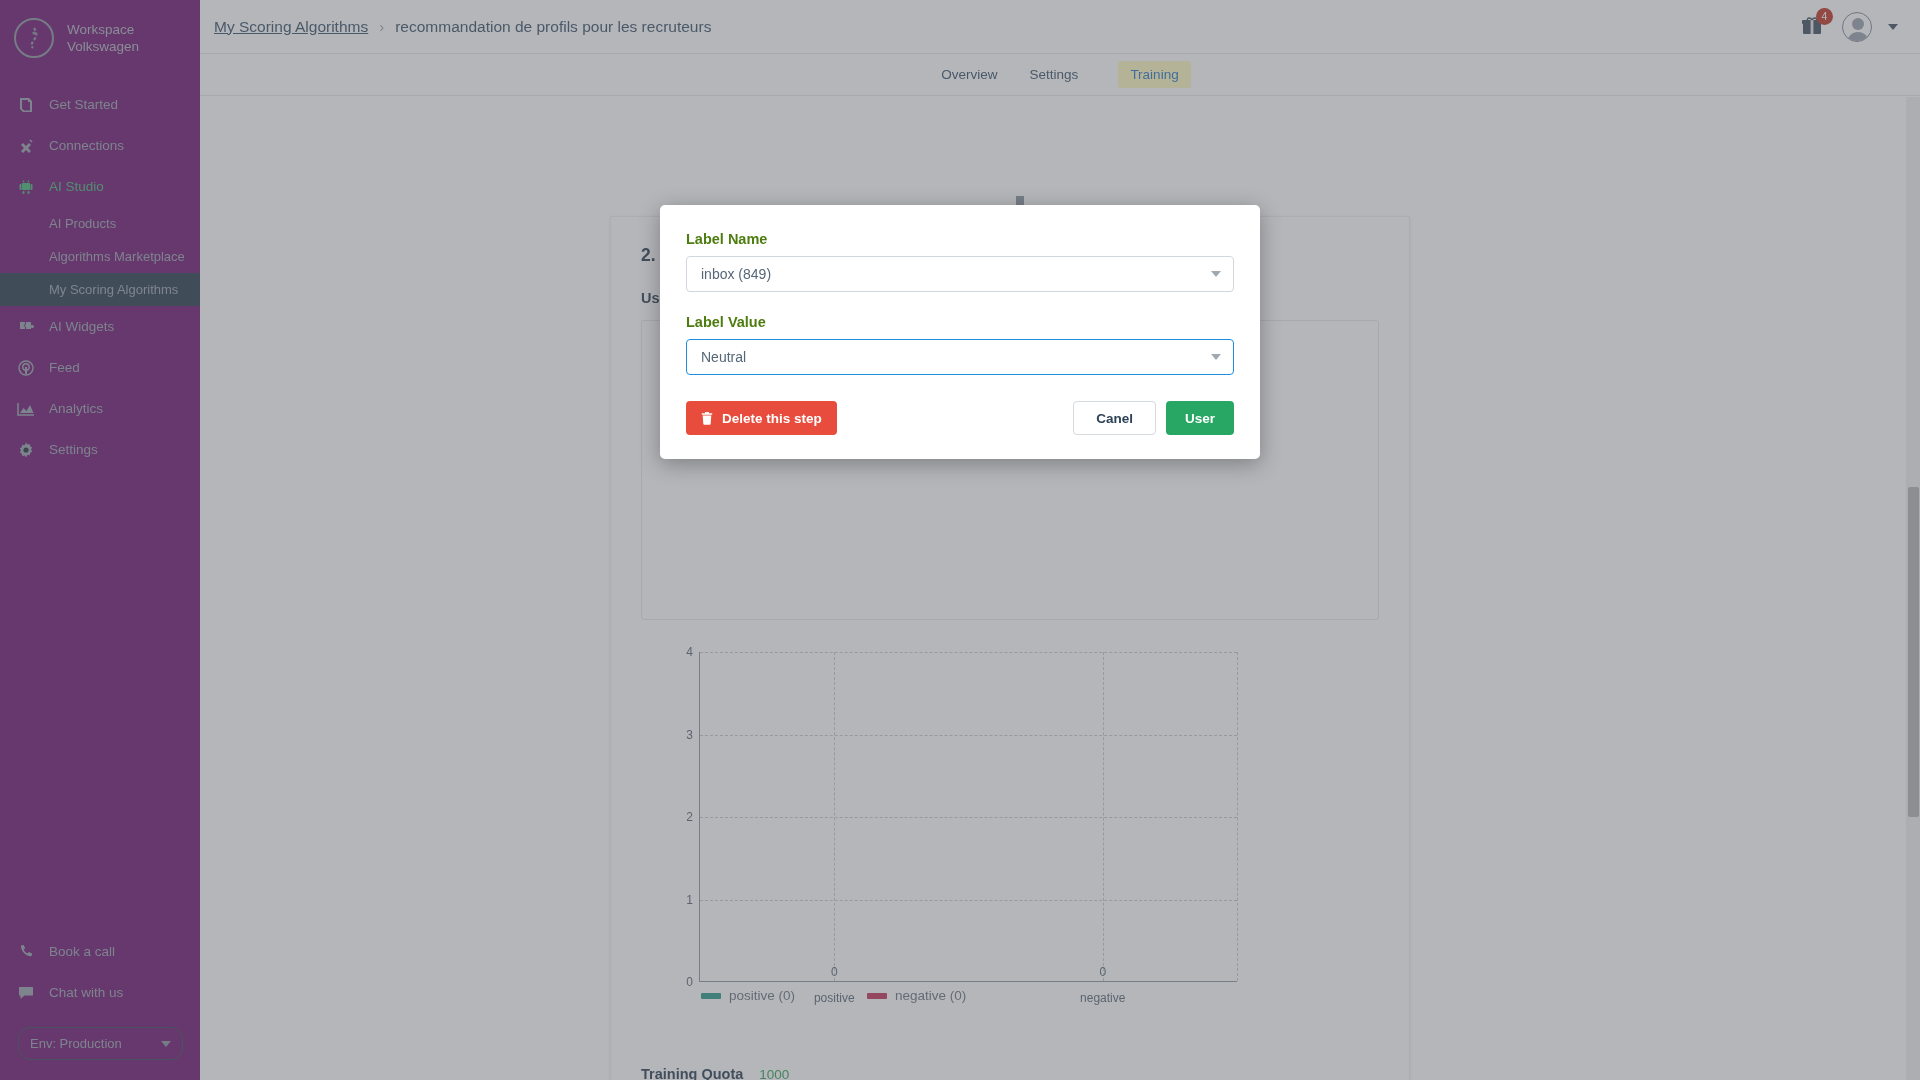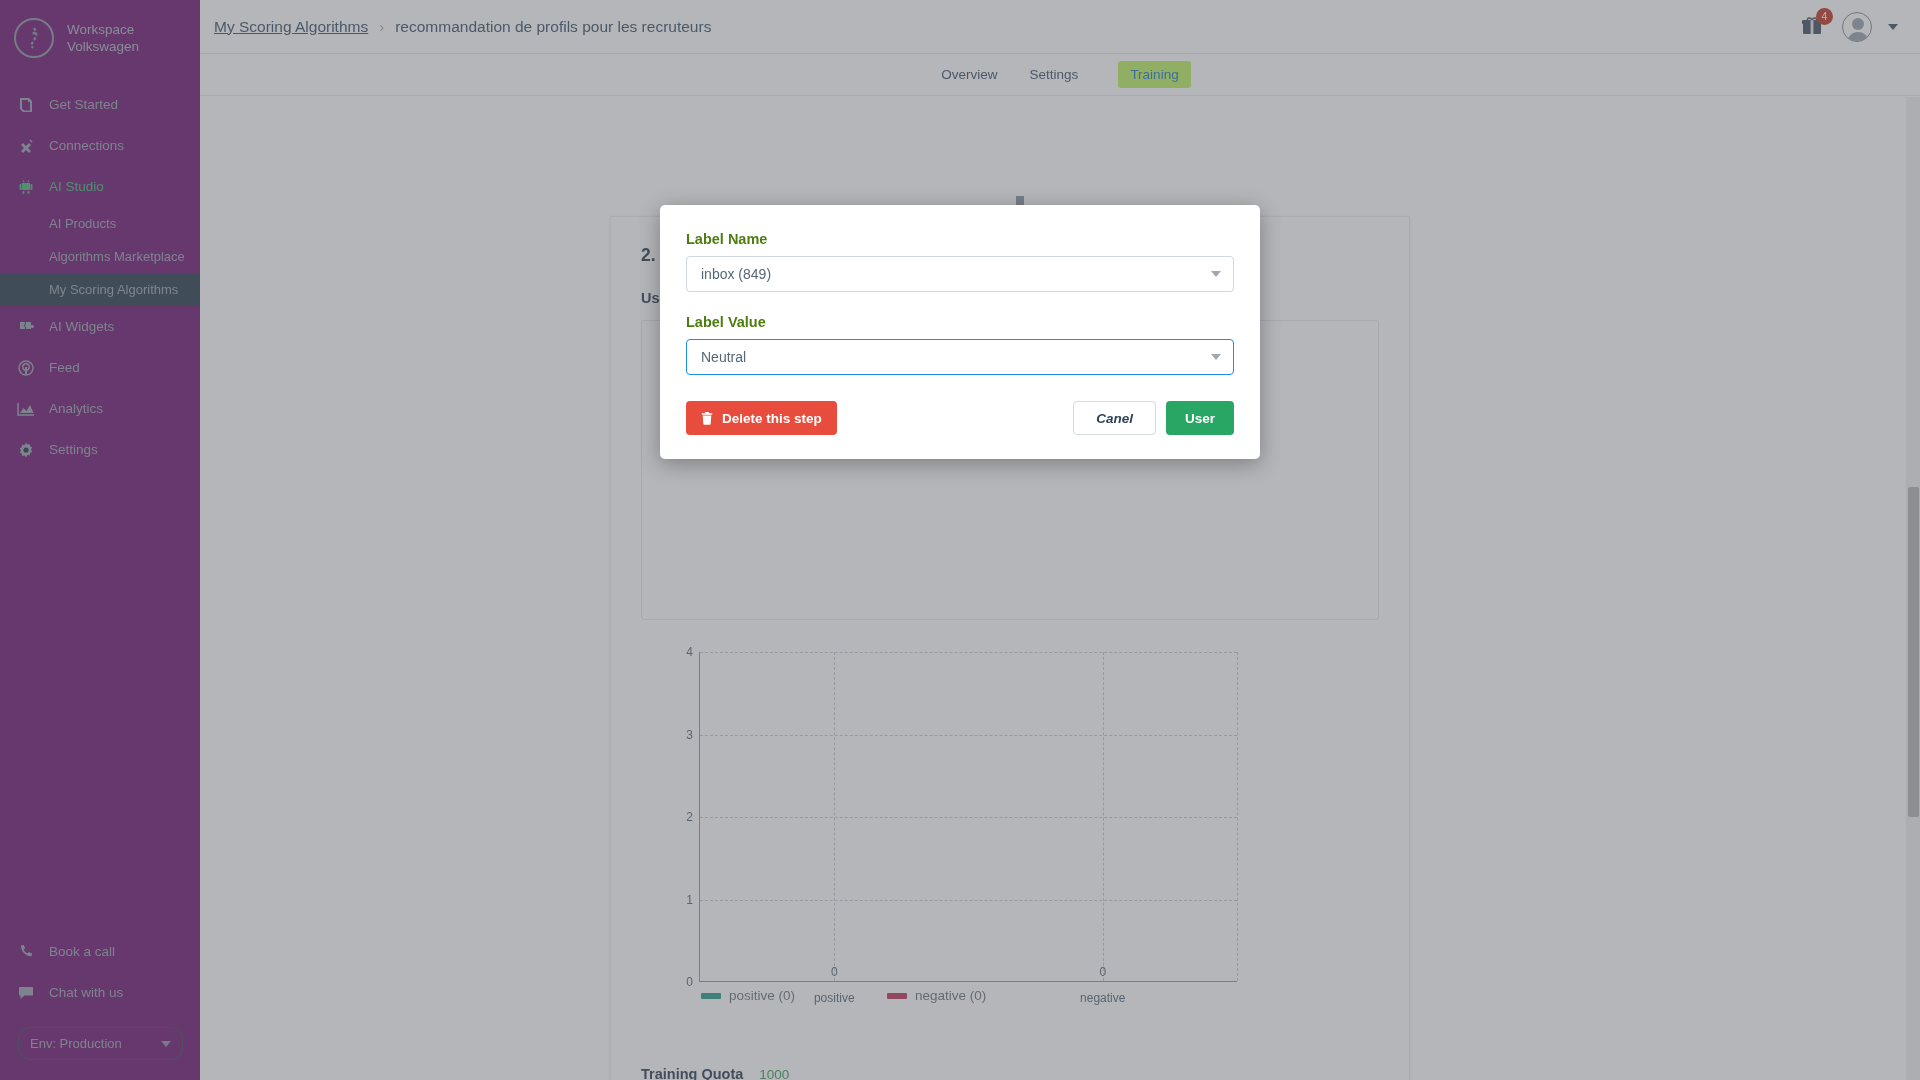--- a/index.html
+++ b/index.html
@@ -85,21 +85,21 @@
   .avatar .body { position:absolute; left:4px; top:19px; width:22px;height:16px;border-radius:11px 11px 0 0;background:#9aa5b1; }
 
   
   #tabbar {
     height: 42px; border-bottom: 1px solid #e6e8eb;
     display: flex; align-items: center; justify-content: center; gap: 8px; background:#fff;
   }
   .tab {
     font-size: 13.5px; color: #3d566e; padding: 6px 12px; border-radius: 3px; cursor: pointer; white-space:nowrap;
   }
-  .tab.active { color: #2b7cc9; background: #bef264; margin-left: 20px; }
+  .tab.active { color: #2b7cc9; background: #fef9c3; margin-left: 20px; }
 
   
   #content { position: relative; height: 984px; background: #fff; overflow: hidden; }
 
   .arrow-down {
     position: absolute; left: 809px; top: 100px;
     width: 22px; height: 22px;
   }
 
   .card {
@@ -122,21 +122,21 @@
   .plot {
     position:absolute; left: 40px; top: 6px; right: 0; height: 330px;
     border-left: 1.5px solid #8d99a6; border-bottom: 1.5px solid #8d99a6;
   }
   .gridline { position:absolute; left:0; right:0; border-top: 1px dashed #c6ccd2; }
   .vline { position:absolute; top:0; bottom:0; border-left: 1px dashed #c6ccd2; }
   .ytick { position:absolute; right: calc(100% + 7px); transform: translateY(-50%); font-size: 12px; color:#5a6b7b; }
   .xtick { position:absolute; top: calc(100% + 10px); transform: translateX(-50%); font-size: 12px; color:#5a6b7b; white-space:nowrap; }
   .dlabel { position:absolute; bottom: 2px; transform: translateX(-50%); font-size: 12px; color:#5a6b7b; }
 
-  .legend { position:absolute; left: 60px; top: 342px; display:flex; gap: 92px; }
+  .legend { position:absolute; left: 60px; top: 342px; display:flex; gap: 72px; }
   .lg-item { display:flex; align-items:center; gap: 8px; font-size: 13.5px; color:#6b7884; white-space:nowrap;}
   .lg-swatch { width: 20px; height: 6px; border-radius: 1px; }
 
   .quota-row { margin-top: 20px; display:flex; align-items:center; gap: 16px; }
   .quota-label { font-size: 14.5px; font-weight:bold; color: #2e4257; }
   .quota-val { font-size: 13.5px; color: #3aa35f; }
 
   
   #overlay {
     position:absolute; left:0; top:0; width:1920px; height:1080px;
@@ -162,21 +162,21 @@
 
   .modal-actions { display:flex; align-items:center; justify-content: space-between; }
   .btn { border:none; border-radius: 4px; cursor:pointer; font-family:"Liberation Sans",sans-serif; }
   .btn-del {
     background: #e74c3c; color:#fff; height: 34px; padding: 0 15px;
     font-size: 13.5px; font-weight: bold; display:flex; align-items:center; gap:9px;
   }
   .btn-group { display:flex; gap: 10px; }
   .btn-cancel {
     background:#fff; color:#2e4257; border:1px solid #d5dade; height: 34px;
-    padding: 0 22px; font-size: 13.5px; font-weight: bold; font-style: italic;
+    padding: 0 22px; font-size: 13.5px; font-weight: bold;
   }
   .btn-edit {
     background:#28a764; color:#fff; height: 34px; padding: 0 19px;
     font-size: 13.5px; font-weight: bold;
   }
 
   
   #scrollbar {
     position:absolute; right: 0; top: 97px; width: 14px; height: 983px;
     background: #f1f1f1; z-index: 30;

